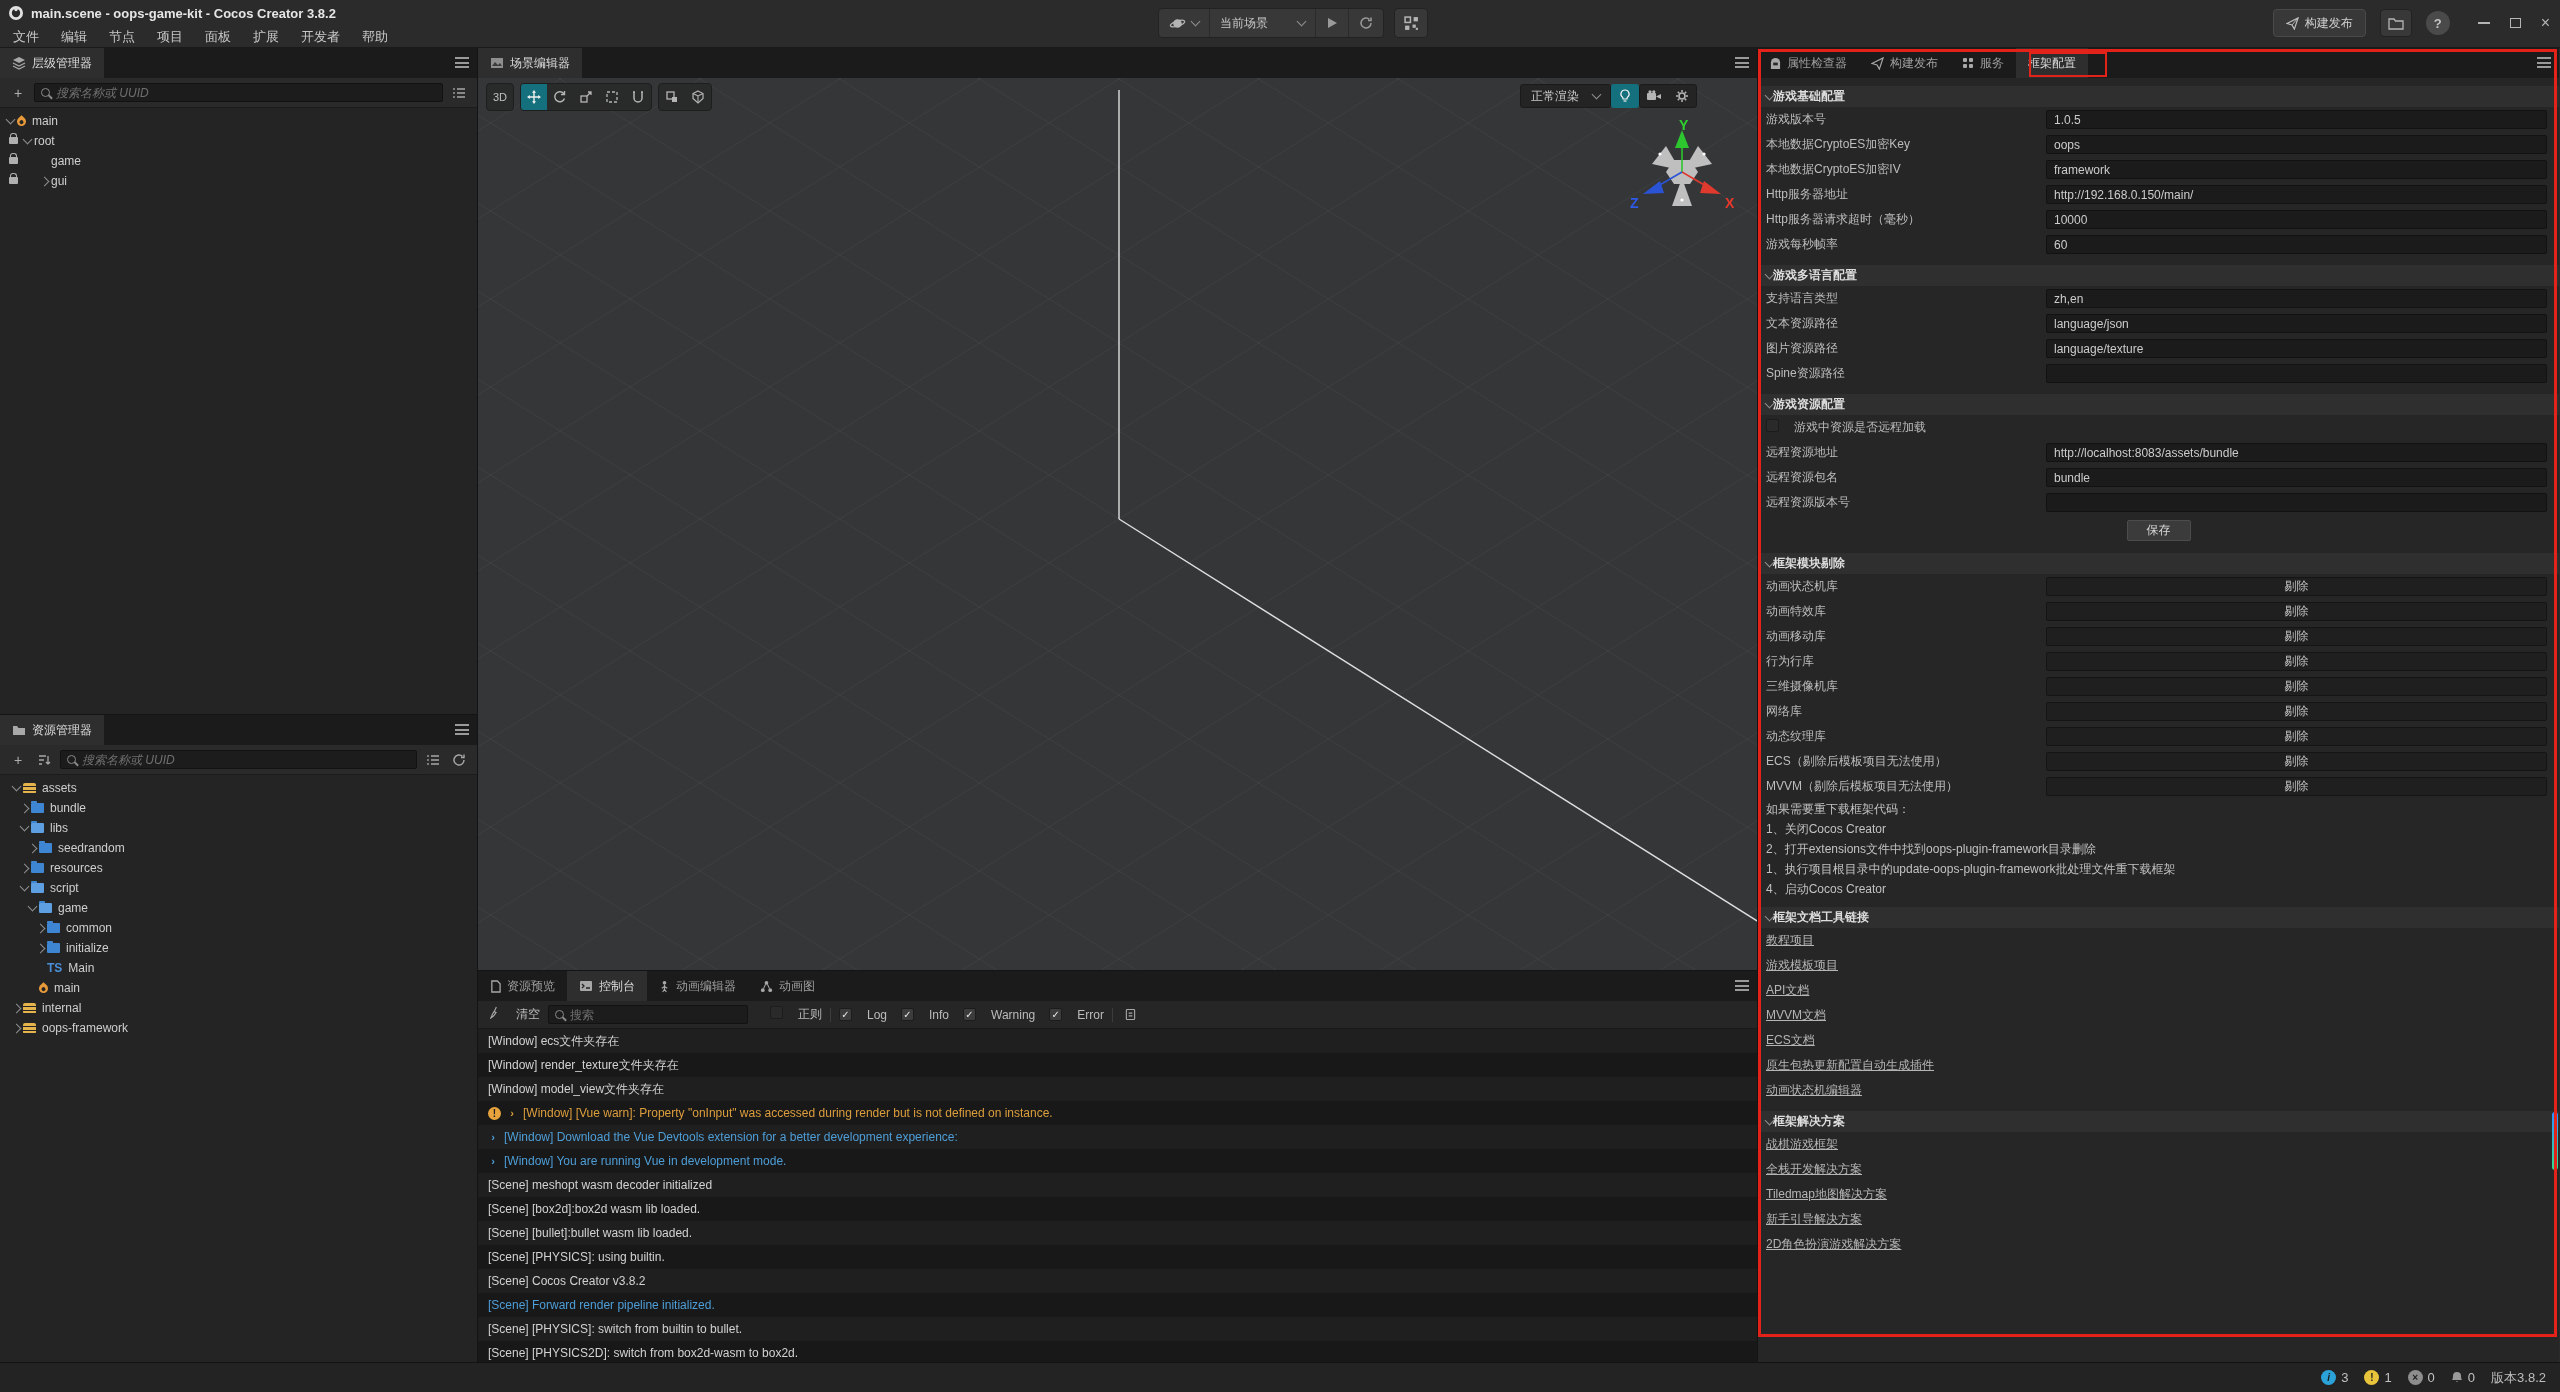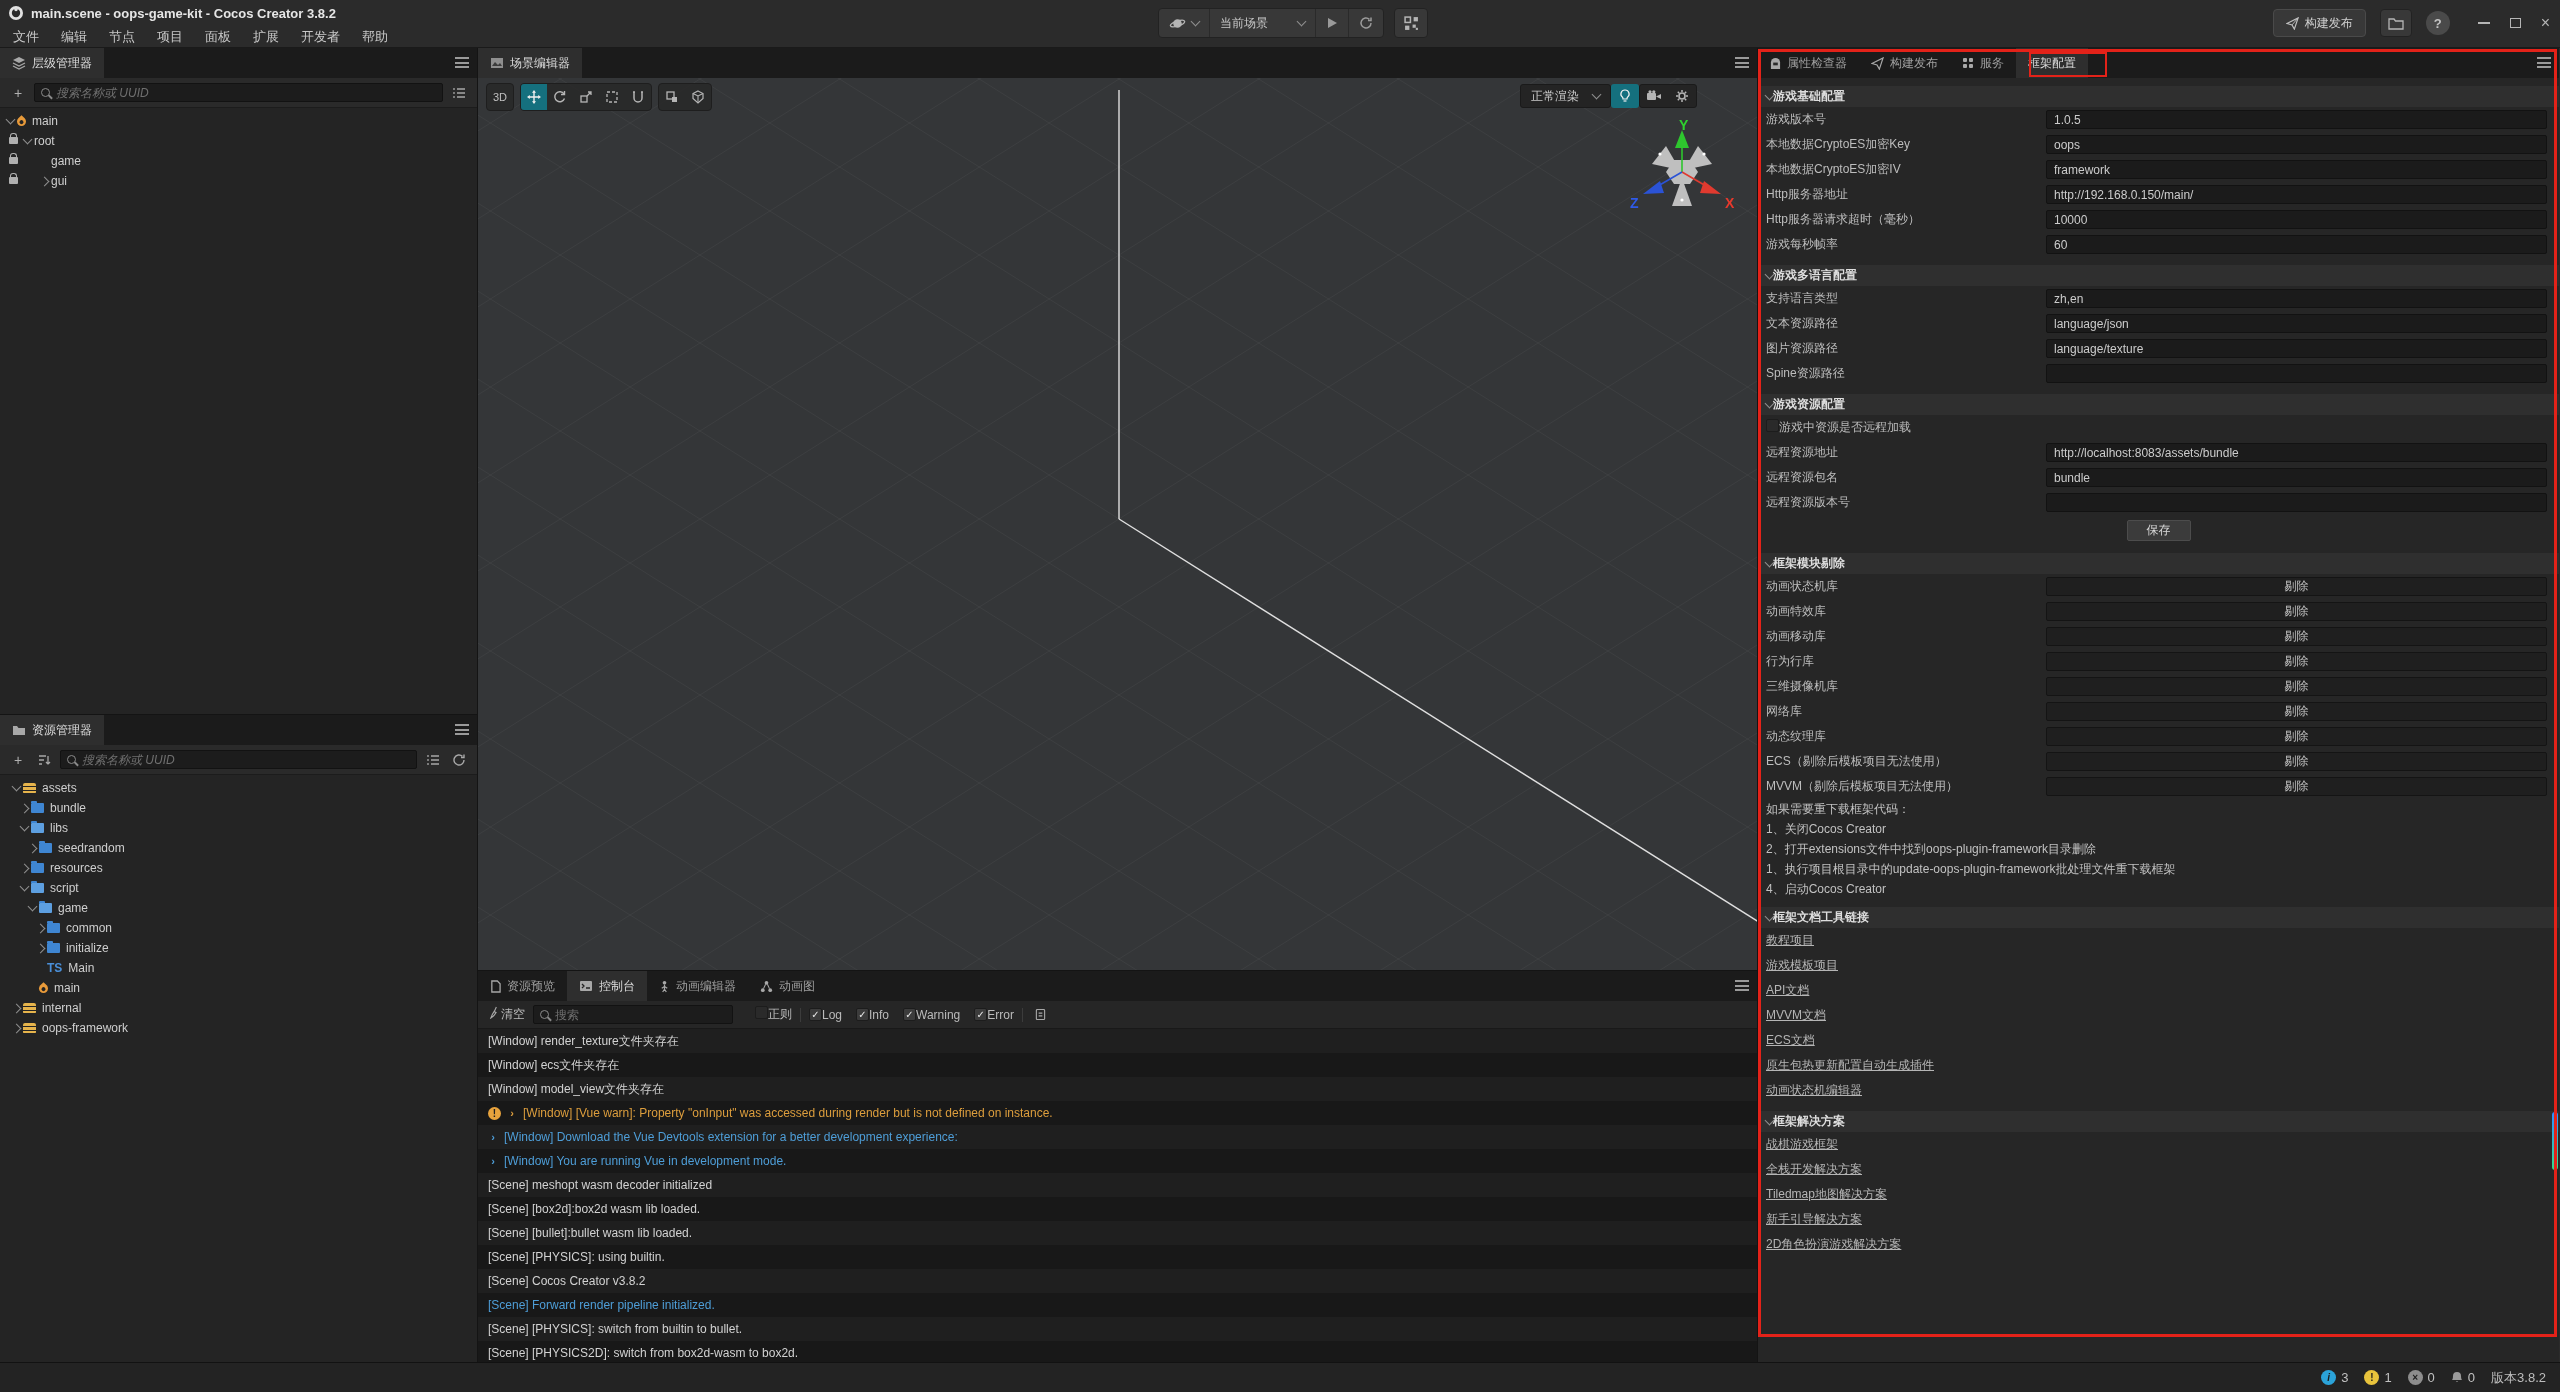--- a/index.html
+++ b/index.html
@@ -70,21 +70,21 @@
   .stool{width:26px;height:26px;display:flex;align-items:center;justify-content:center;color:#c0c0c0;font-size:11px;}
   .stool.sel{background:#15707e;}
   .scene-right{position:absolute;right:60px;top:6px;display:flex;align-items:center;}
   .render-dd{height:24px;background:#242424;border:1px solid #1a1a1a;border-radius:3px;display:flex;align-items:center;gap:14px;padding:0 10px;font-size:12px;color:#c8c8c8;}
   .bulb-btn{width:28px;height:24px;background:#15707e;border-radius:3px;display:flex;align-items:center;justify-content:center;}
   .cam-group{height:24px;background:#242424;border:1px solid #1a1a1a;border-radius:3px;display:flex;align-items:center;}
   .cam-group>span{width:28px;display:flex;justify-content:center;}
   .gizmo{position:absolute;left:1144px;top:42px;}
   
   .console-filter{height:28px;background:#262626;display:flex;align-items:center;gap:8px;padding:0 10px;flex:none;border-bottom:1px solid #191919;}
-  .cf-label{font-size:12px;color:#bbb;display:flex;align-items:flex-start;gap:0;}
+  .cf-label{font-size:12px;color:#bbb;display:flex;align-items:flex-start;gap:15px;}
   .cb{width:13px;height:13px;background:#3c3c3c;border:1px solid #1c1c1c;border-radius:2px;display:inline-flex;align-items:center;justify-content:center;color:#e8e8e8;font-size:10px;flex:none;}
   .cb.un{background:#2a2a2a;color:transparent;}
   .cf-sep{width:1px;height:14px;background:#3c3c3c;}
   .console-search{width:200px;flex:none;}
   .logs{flex:1;overflow:hidden;}
   .log-row{height:24px;display:flex;align-items:center;font-size:12px;color:#d2d2d2;padding-left:10px;gap:6px;}
   .log-row:nth-child(odd){background:#1f1f1f;}
   .log-row:nth-child(even){background:#181818;}
   .log-row.warn{color:#dd9e3d;}
   .log-row.info{color:#4e9ed8;}
@@ -706,24 +706,24 @@
           <span class="cf-sep"></span>
           <span class="icon-btn">
               <svg width="11" height="13" viewBox="0 0 12 14">
                 <rect x="1.5" y="1.5" width="9" height="11" rx="1" fill="none" stroke="#a8a8a8" stroke-width="1.2"></rect>
                 <path d="M4 5.5h4M4 8.5h4" stroke="#a8a8a8" stroke-width="1.1"></path>
               </svg>
             </span>
         </div>
         <div class="logs" id="console-logs">
             <div class="log-row log">
+              <span>[Window] ecs文件夹存在</span>
+            </div>
+            <div class="log-row log">
               <span>[Window] render_texture文件夹存在</span>
-            </div>
-            <div class="log-row log">
-              <span>[Window] ecs文件夹存在</span>
             </div>
             <div class="log-row log">
               <span>[Window] model_view文件夹存在</span>
             </div>
             <div class="log-row warn">
               <span class="warn-badge">!</span>
               <span class="log-exp">›</span>
               <span>[Window] [Vue warn]: Property "onInput" was accessed during render but is not defined on instance.</span>
             </div>
             <div class="log-row info">

